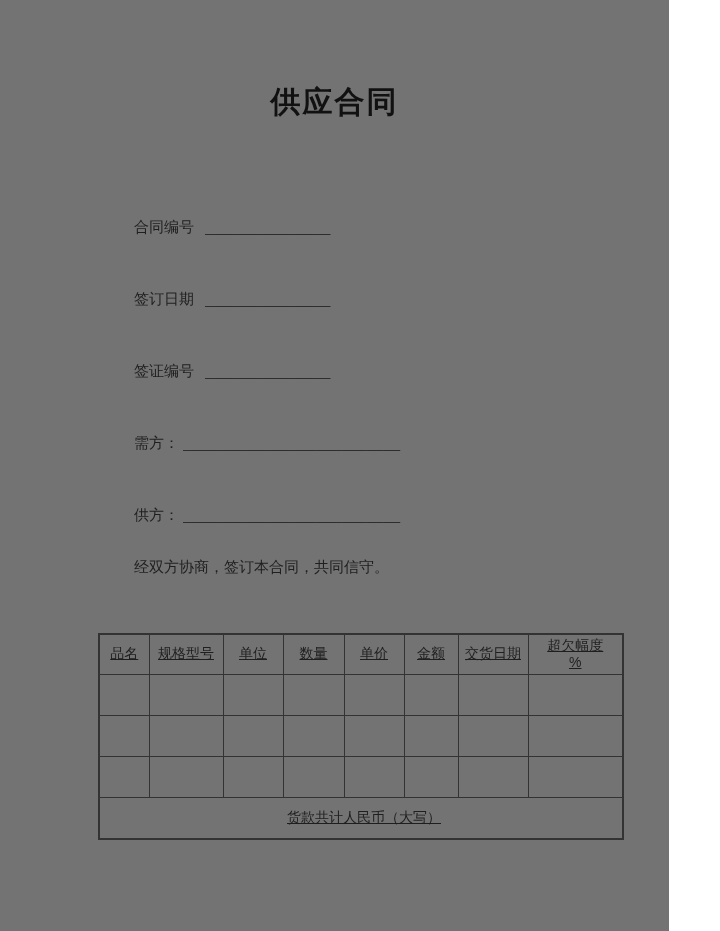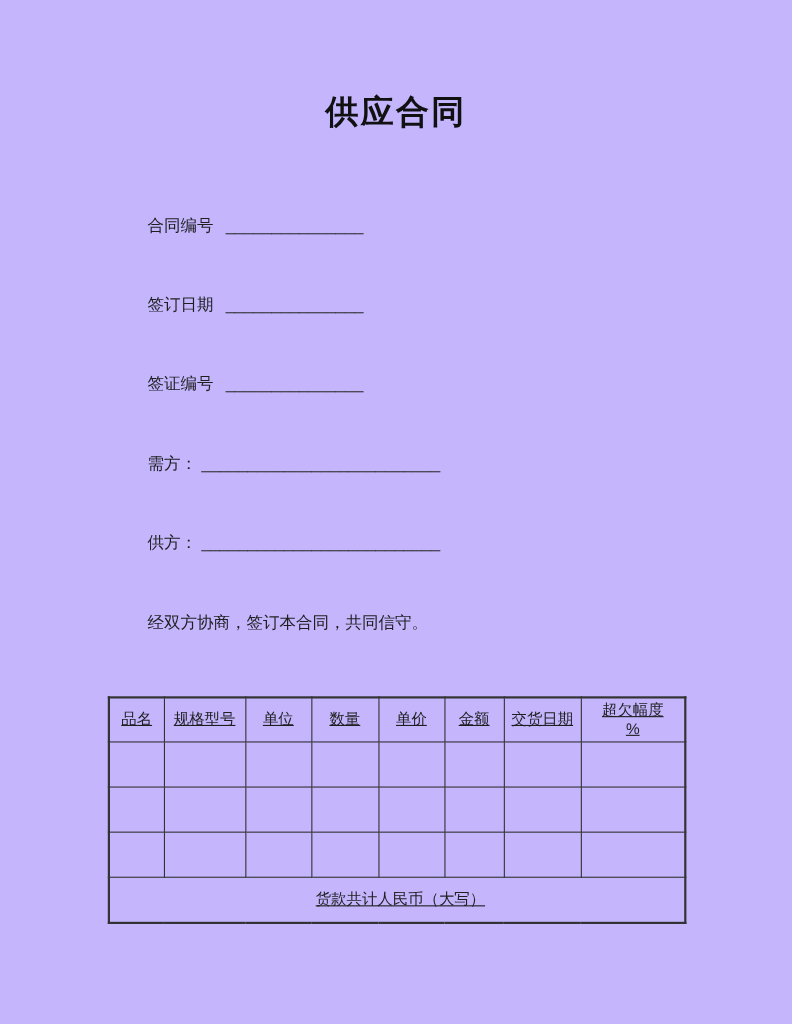--- a/index.html
+++ b/index.html
@@ -3,23 +3,23 @@
 <meta charset="utf-8">
 <style>
   * { margin: 0; padding: 0; box-sizing: border-box; }
   html, body {
     width: 720px;
     background: #ffffff;
     font-family: "Liberation Sans", "DejaVu Sans", sans-serif;
   }
   .page {
     position: relative;
-    width: 720px;
+    width: 669px;
     height: 931px;
-    background: #c4b5fd;
+    background: #737373;
     color: #1f1f1f;
     overflow: hidden;
   }
   .doc-title {
     position: absolute;
     top: 82px;
     left: 0;
     width: 100%;
     text-align: center;
     font-size: 30px;
@@ -28,21 +28,21 @@
     color: #111111;
   }
   .field {
     position: absolute;
     left: 134px;
     font-size: 15px;
     line-height: 20px;
     white-space: nowrap;
     color: #1f1f1f;
   }
-  .field .label { display: inline-block; }
+  .field .label { display: inline-block; margin-top: 21px; }
   .field .line {
     display: inline-block;
     letter-spacing: 0;
     color: #2a2a2a;
   }
   .field .line.gap { margin-left: 7px; }
   .field-1 { top: 196px; }
   .field-2 { top: 268px; }
   .field-3 { top: 340px; }
   .field-4 { top: 412px; }

